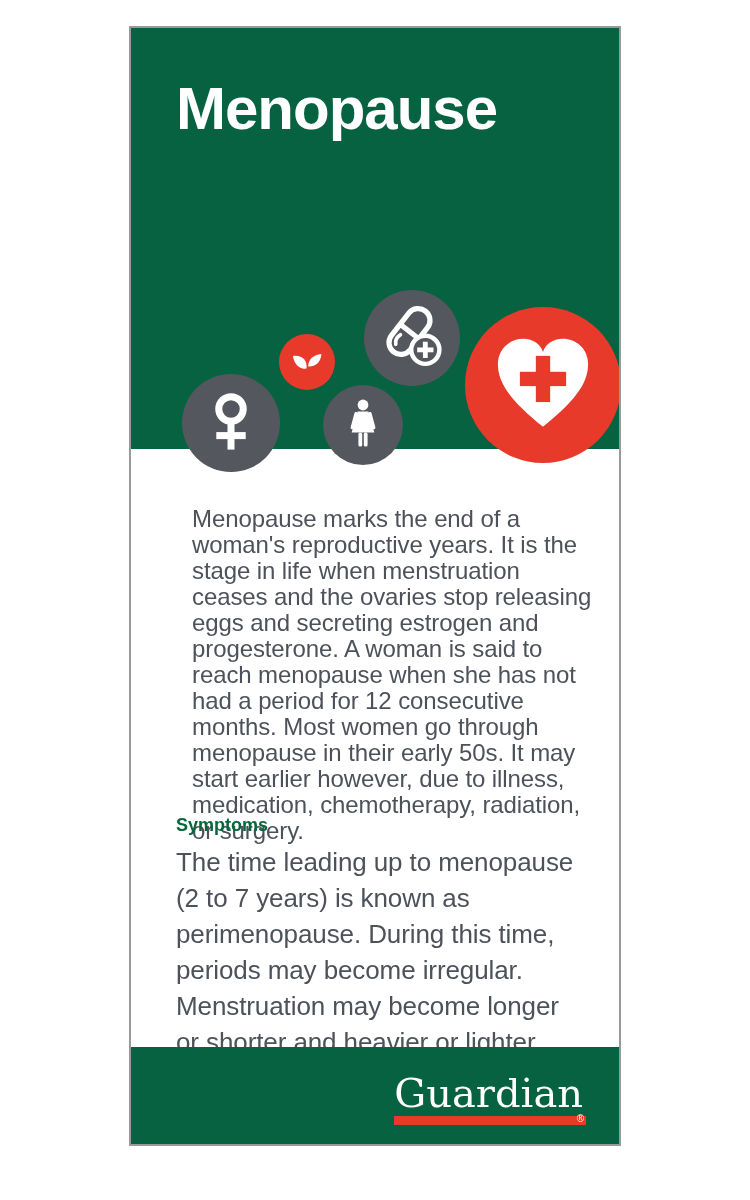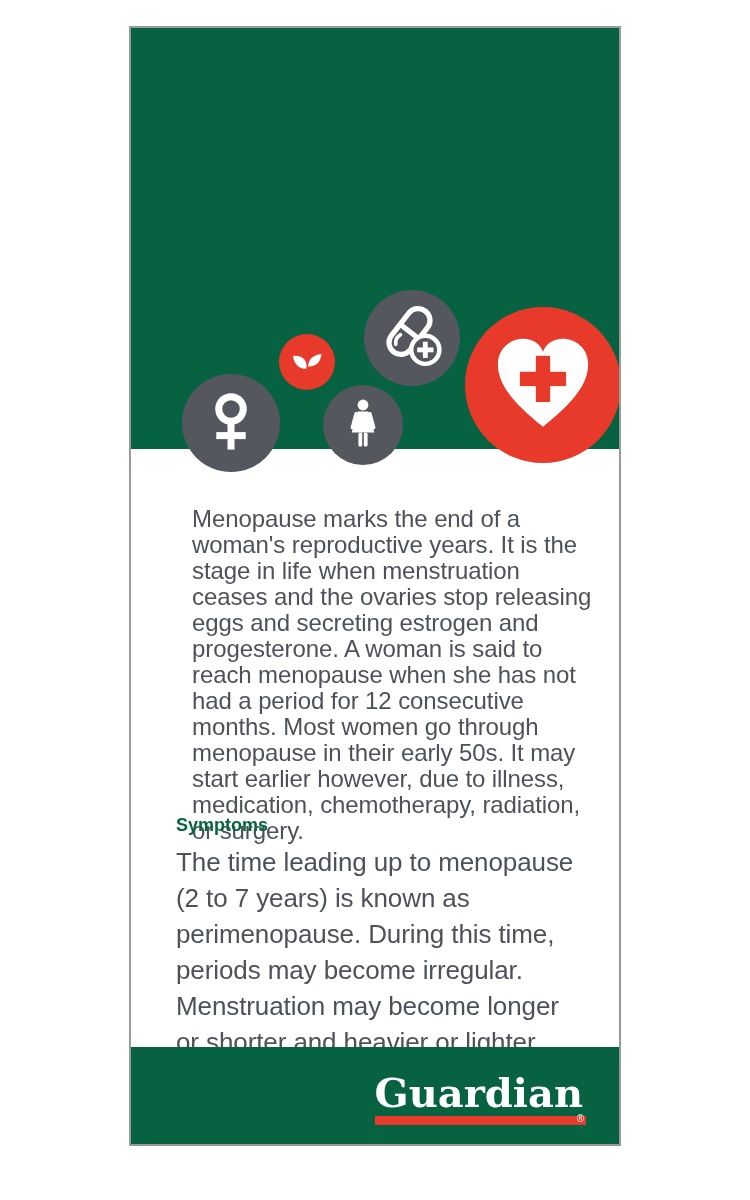--- a/index.html
+++ b/index.html
@@ -45,21 +45,21 @@
     letter-spacing:-0.1px;
   }
   .footer-band {
     position:absolute; left:0; right:0; bottom:0; height:97px;
     background:var(--brand-green, #066240);
     display:flex; justify-content:flex-end; align-items:center;
     padding-right:36px;
   }
   .brand { display:inline-block; margin-top:6px; }
   .brand-name {
-    font-family:"DejaVu Serif", serif; font-weight:bold;
+    font-family:"DejaVu Serif", serif; font-weight:normal;
     font-size:40px; line-height:1; color:#ffffff; letter-spacing:0px;
   }
   .brand-bar {
     position:relative; height:9px; margin-top:3px; width:calc(100% + 3px);
     background:var(--brand-red, #E73A2B);
   }
   .brand-reg {
     position:absolute; right:2px; top:-2px;
     font-size:10px; color:#ffffff; line-height:1;
     font-family:"Liberation Sans", sans-serif;
@@ -67,20 +67,21 @@
   svg { display:block; }
 </style>
 </head>
 <body>
 
 <div class="page">
   <div class="card">
 
     <div class="header-band"></div>
 
+    <div class="page-title">Menopause</div>
 
     <div class="icon-circle circle-gray ic-female">
       <svg width="70" height="70" viewBox="0 0 100 100">
         <circle cx="50" cy="30" r="17.5" fill="none" stroke="#ffffff" stroke-width="10"></circle>
         <rect x="45" y="46" width="10" height="42" fill="#ffffff"></rect>
         <rect x="29" y="63" width="42" height="10" fill="#ffffff"></rect>
       </svg>
     </div>
 
     <div class="icon-circle circle-red ic-leaf">

